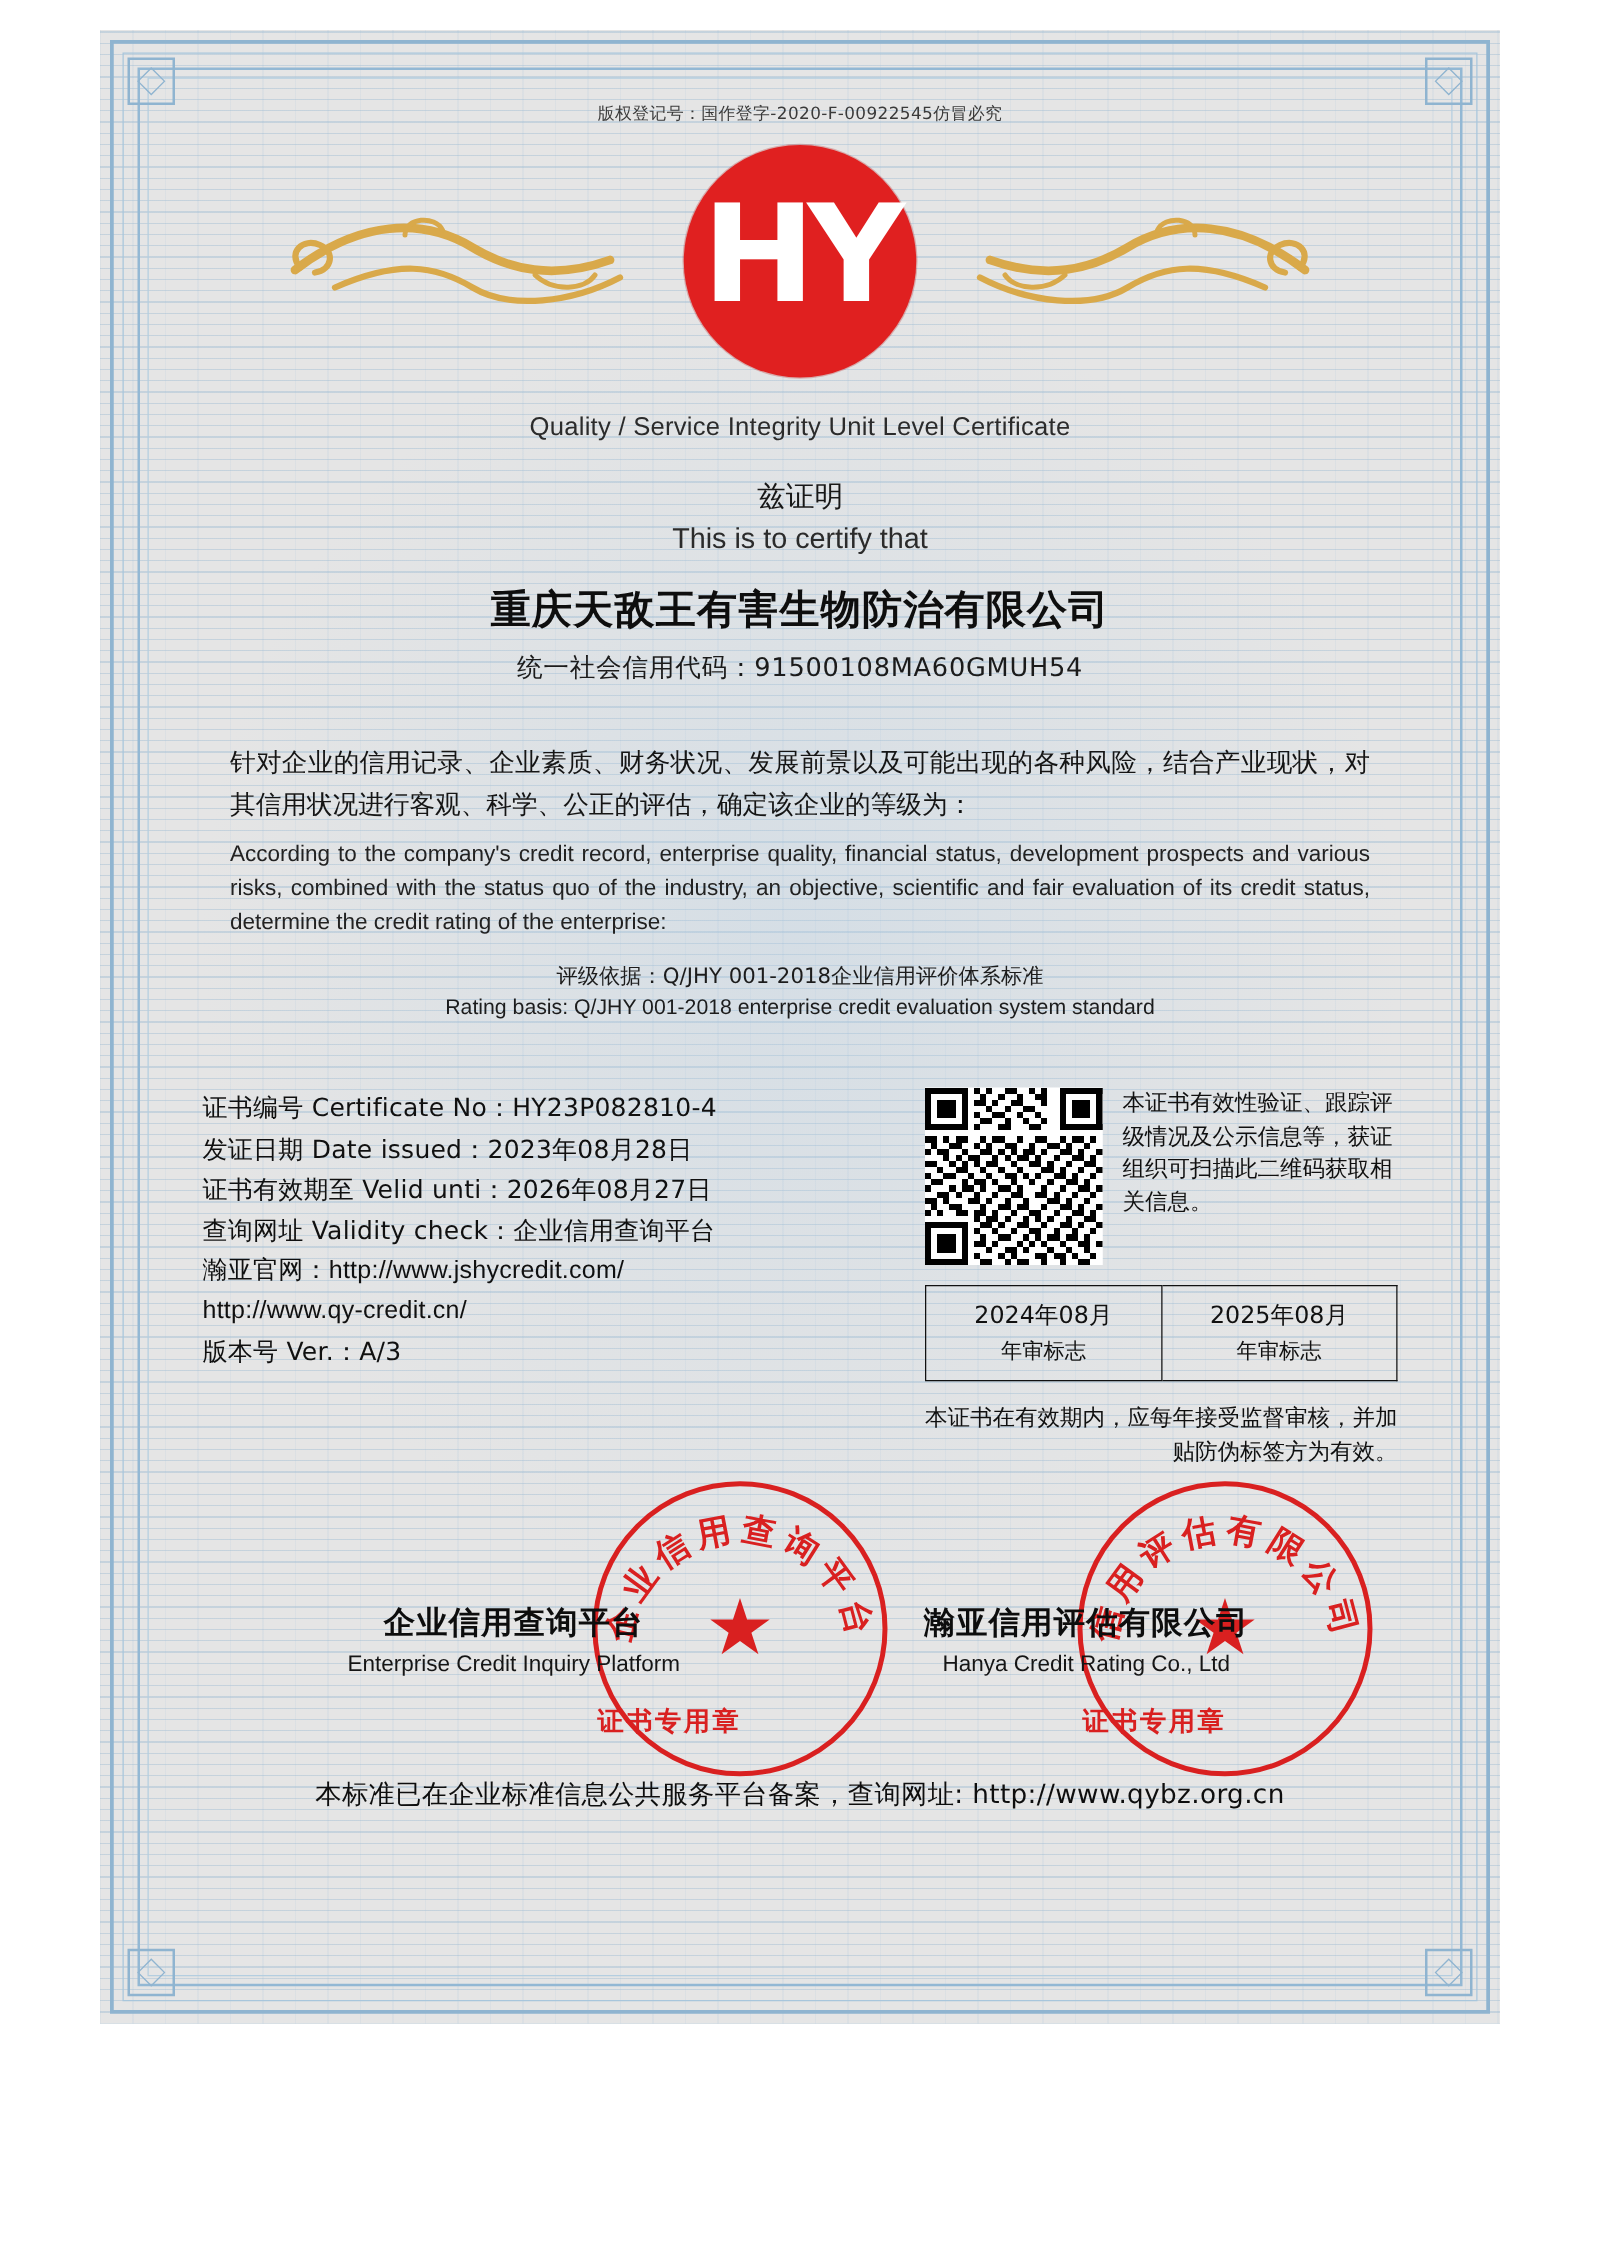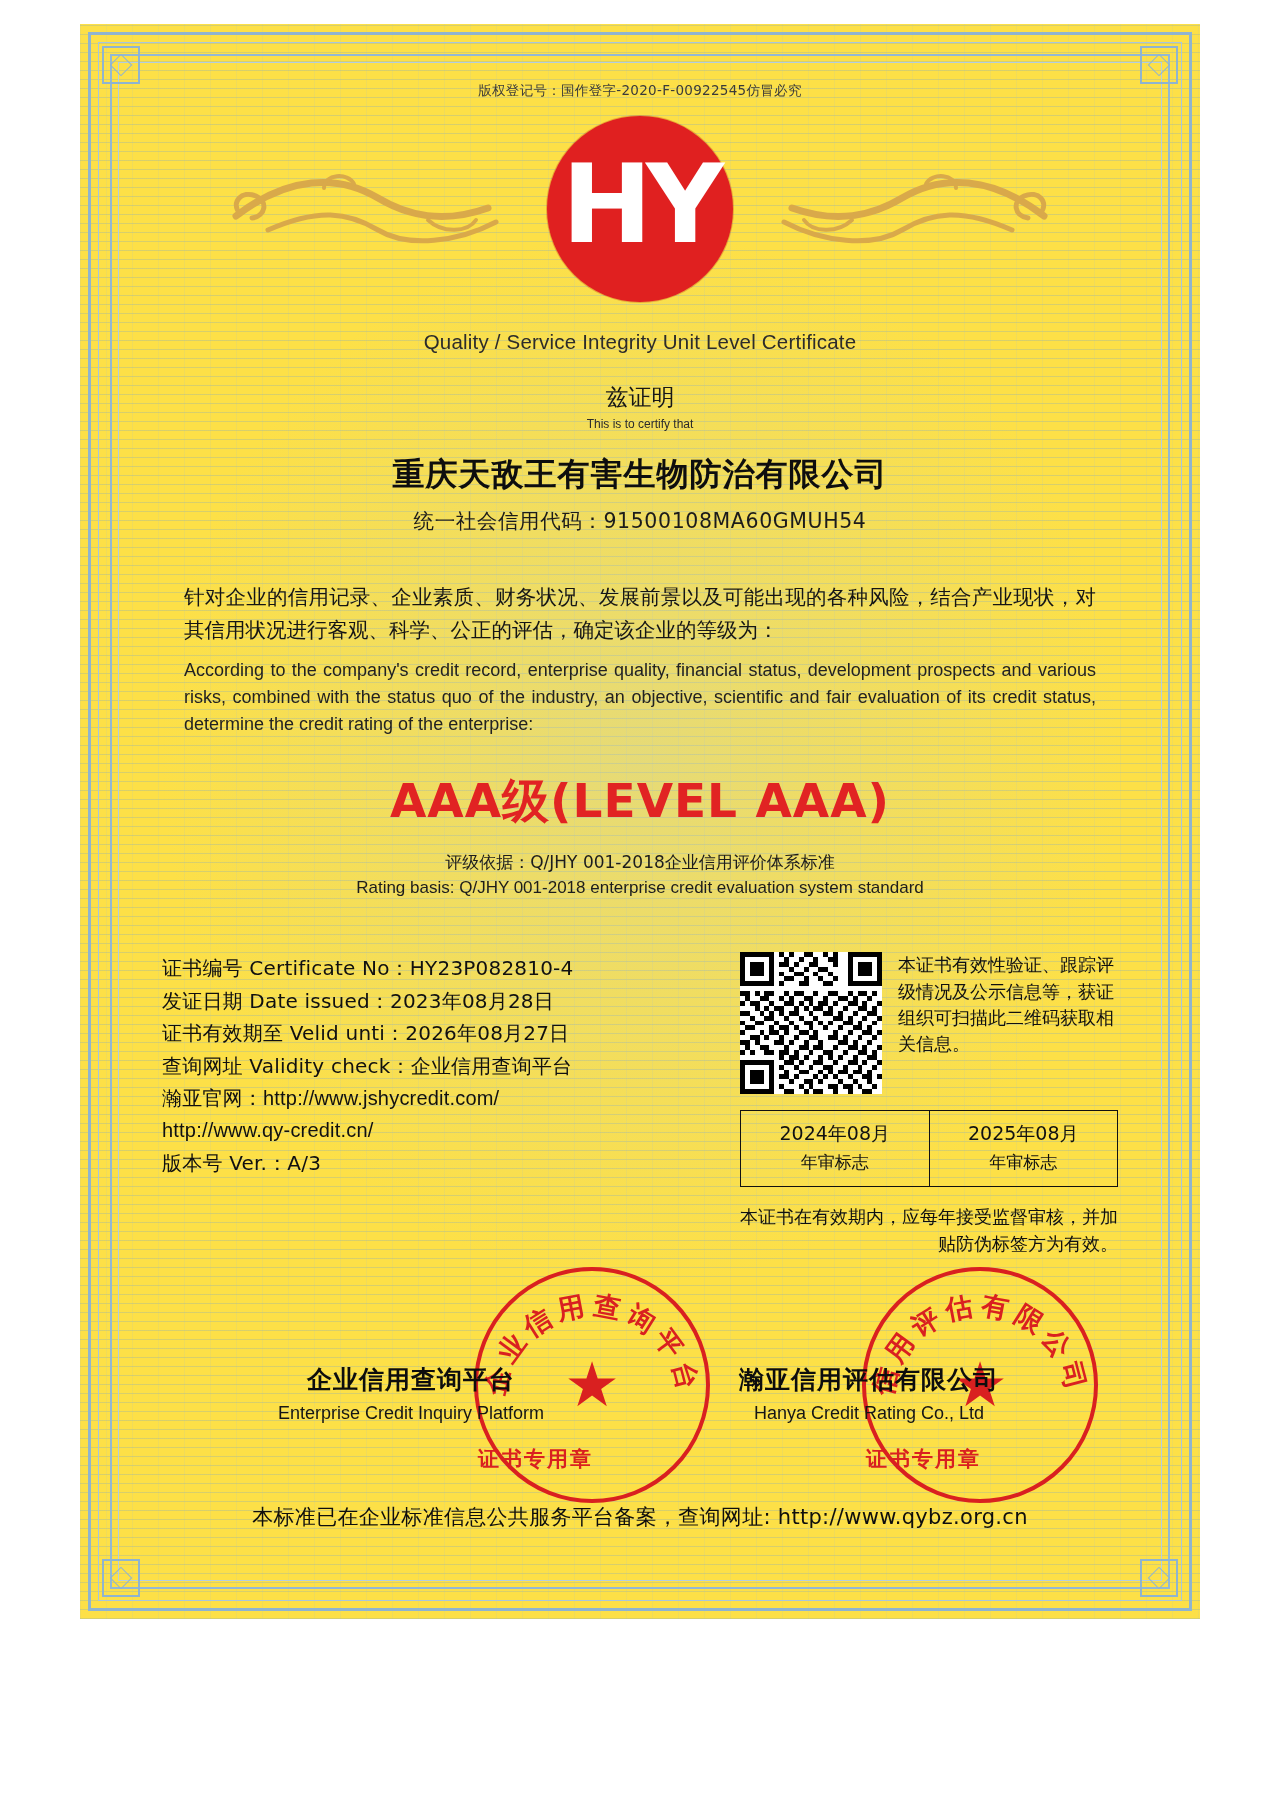--- a/index.html
+++ b/index.html
@@ -13,21 +13,21 @@
     font-family: "Liberation Sans", sans-serif;
     overflow: hidden;
   }
 
   
   .cert-page {
     position: relative;
     width: 1120px;
     height: 1595px;
     margin: 24px auto 0 auto;
-    background: #fde047;
+    background: #e5e5e5;
     overflow: hidden;
   }
   .wave-bg {
     position: absolute;
     inset: 0;
     background:
       repeating-linear-gradient(
         0deg,
         rgba(120,165,200,0.34) 0px,
         rgba(120,165,200,0.34) 1px,
@@ -171,21 +171,21 @@
 
   .certify-cn {
     text-align: center;
     font-size: 23px;
     color: #171717;
     margin-top: 28px;
     font-family: "DejaVu Sans", "Liberation Sans", sans-serif;
   }
   .certify-en {
     text-align: center;
-    font-size: 12px;
+    font-size: 23px;
     color: #2b2b2b;
     margin-top: 4px;
   }
 
   .company-name {
     text-align: center;
     font-size: 32px;
     font-weight: bold;
     color: #0e0e0e;
     margin-top: 22px;
@@ -443,21 +443,20 @@
     <div class="certify-en">This is to certify that</div>
 
     <div class="company-name">重庆天敌王有害生物防治有限公司</div>
     <div class="company-line">统一社会信用代码：91500108MA60GMUH54</div>
 
     <div class="body-block">
       <div class="body-cn">针对企业的信用记录、企业素质、财务状况、发展前景以及可能出现的各种风险，结合产业现状，对其信用状况进行客观、科学、公正的评估，确定该企业的等级为：</div>
       <div class="body-en">According to the company's credit record, enterprise quality, financial status, development prospects and various risks, combined with the status quo of the industry, an objective, scientific and fair evaluation of its credit status, determine the credit rating of the enterprise:</div>
     </div>
 
-    <div class="level">AAA级(LEVEL AAA)</div>
     <div class="basis-cn">评级依据：Q/JHY 001-2018企业信用评价体系标准</div>
     <div class="basis-en">Rating basis: Q/JHY 001-2018 enterprise credit evaluation system standard</div>
 
     <div class="lower">
 
       <div class="details">
         <div class="detail-line">证书编号 Certificate No：HY23P082810-4</div>
         <div class="detail-line">发证日期 Date issued：2023年08月28日</div>
         <div class="detail-line">证书有效期至 Velid unti：2026年08月27日</div>
         <div class="detail-line">查询网址 Validity check：企业信用查询平台</div>

